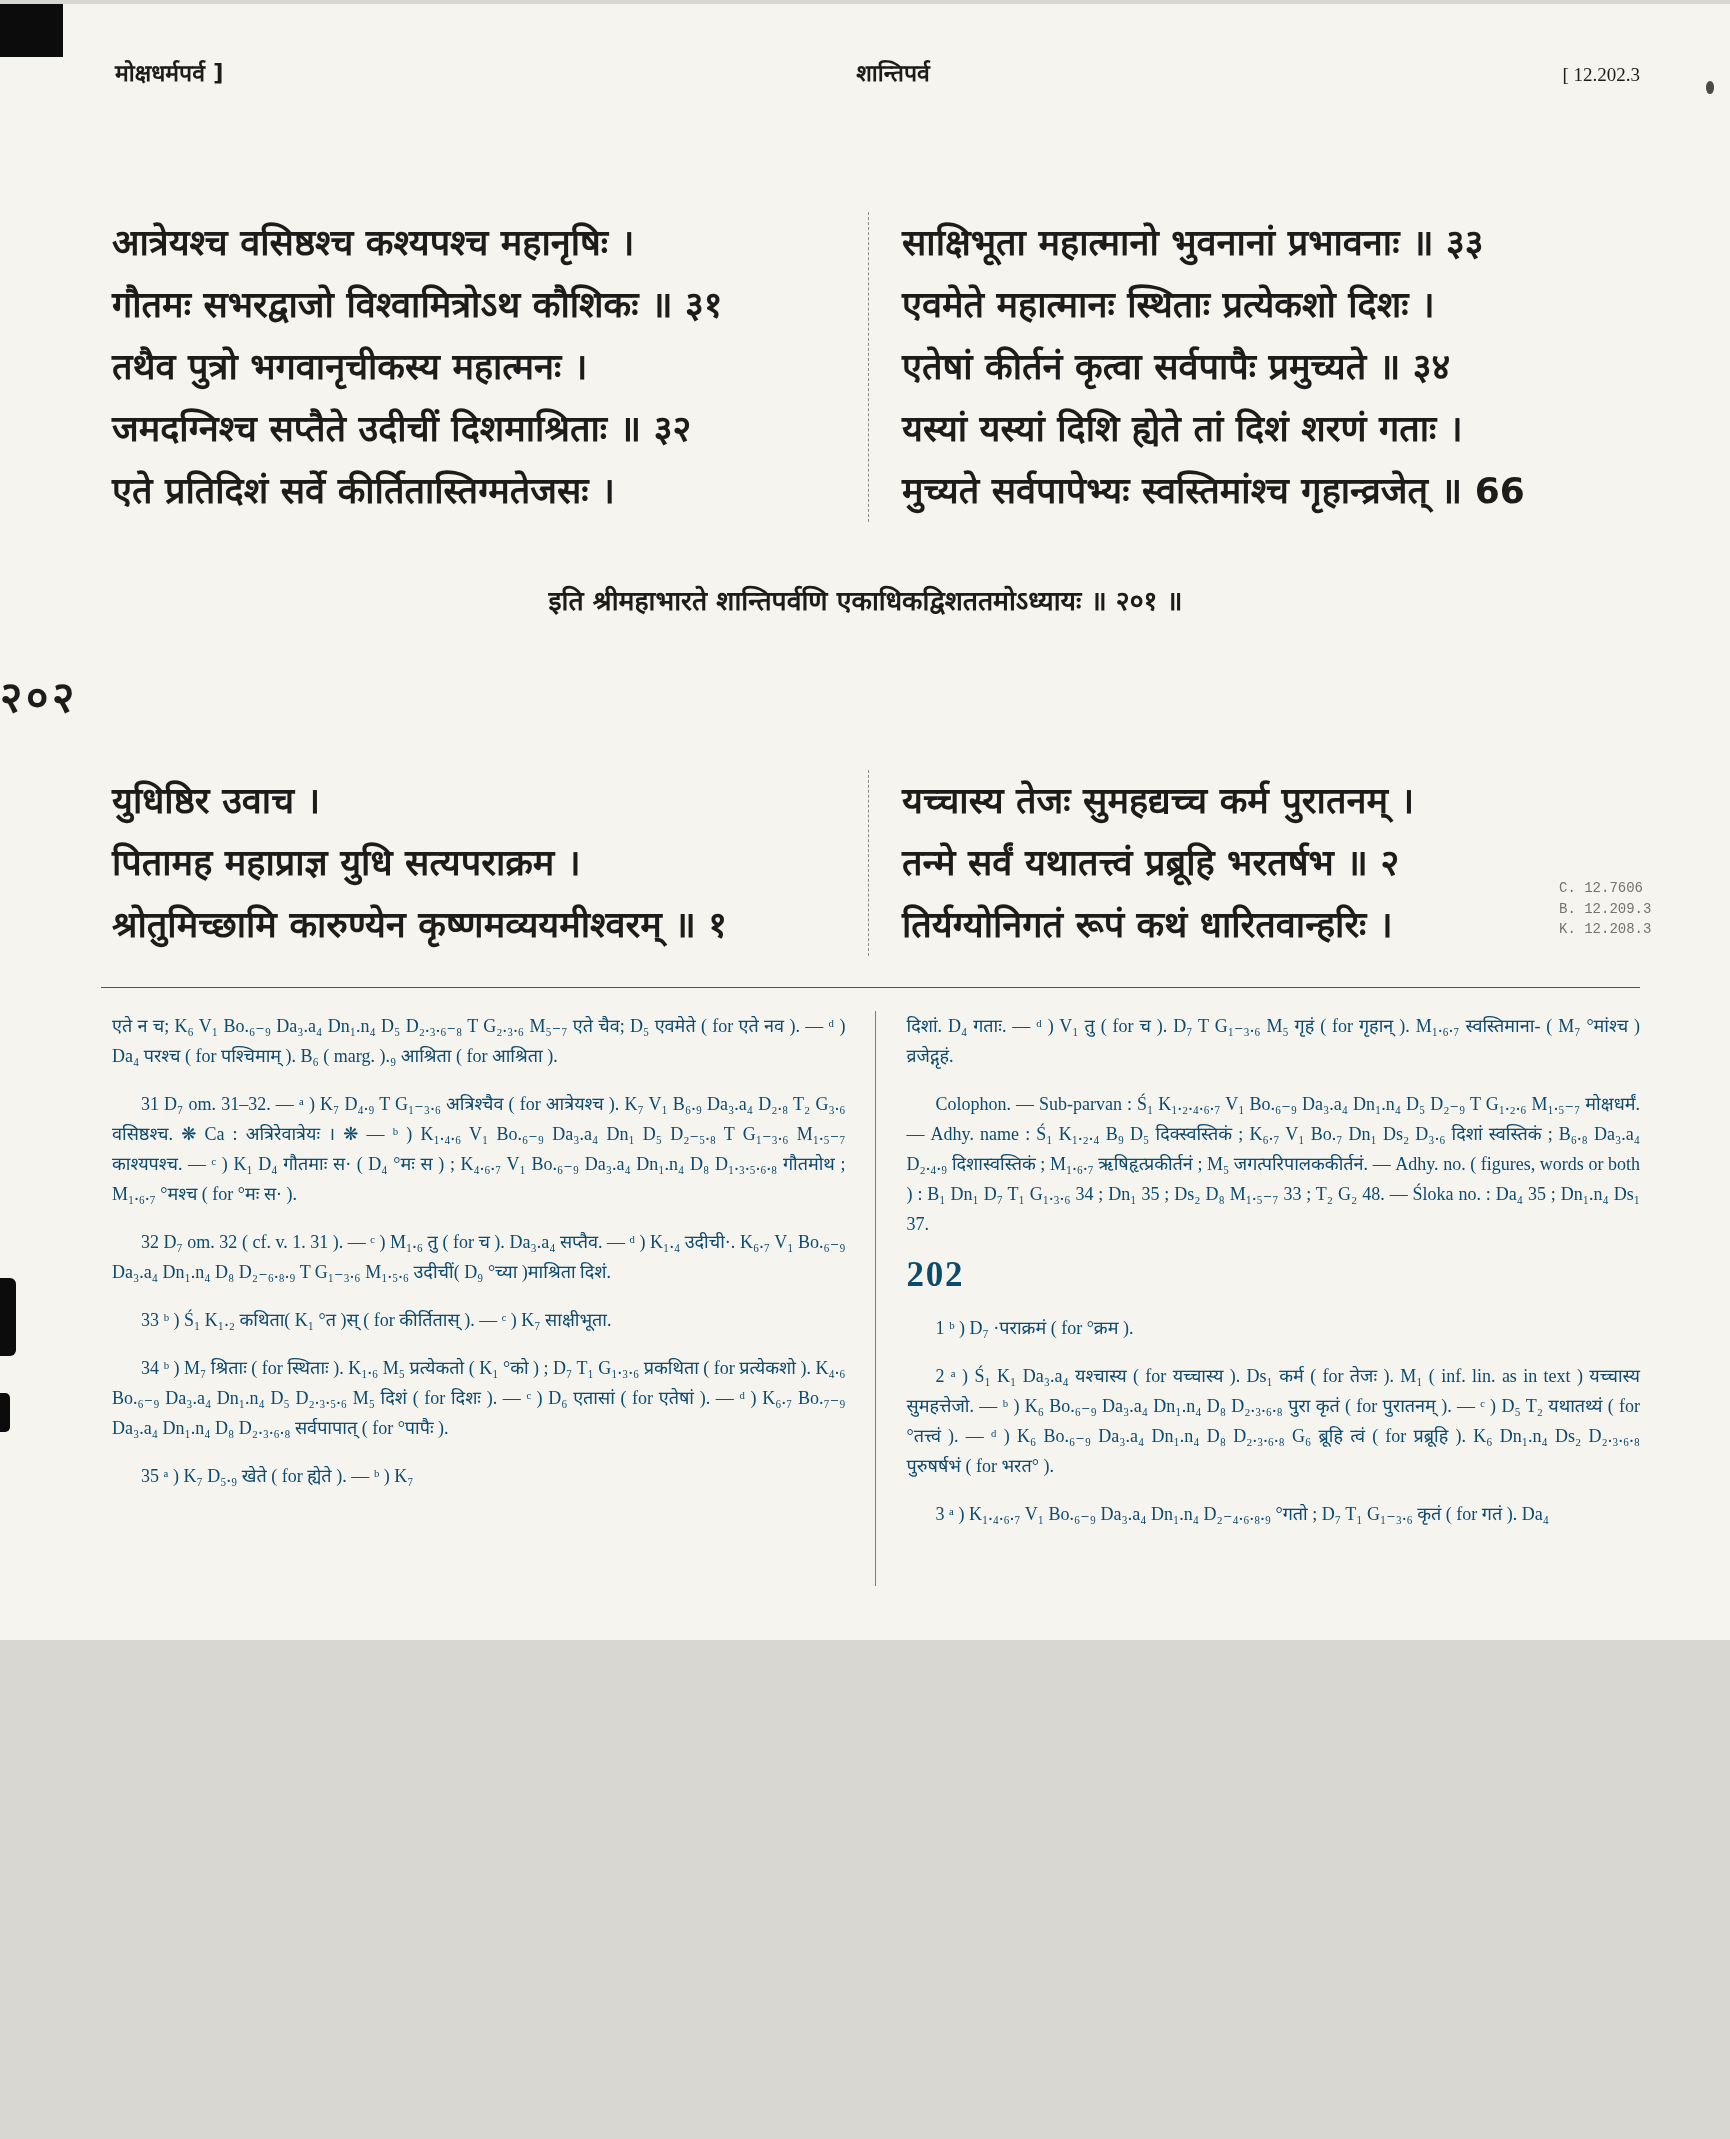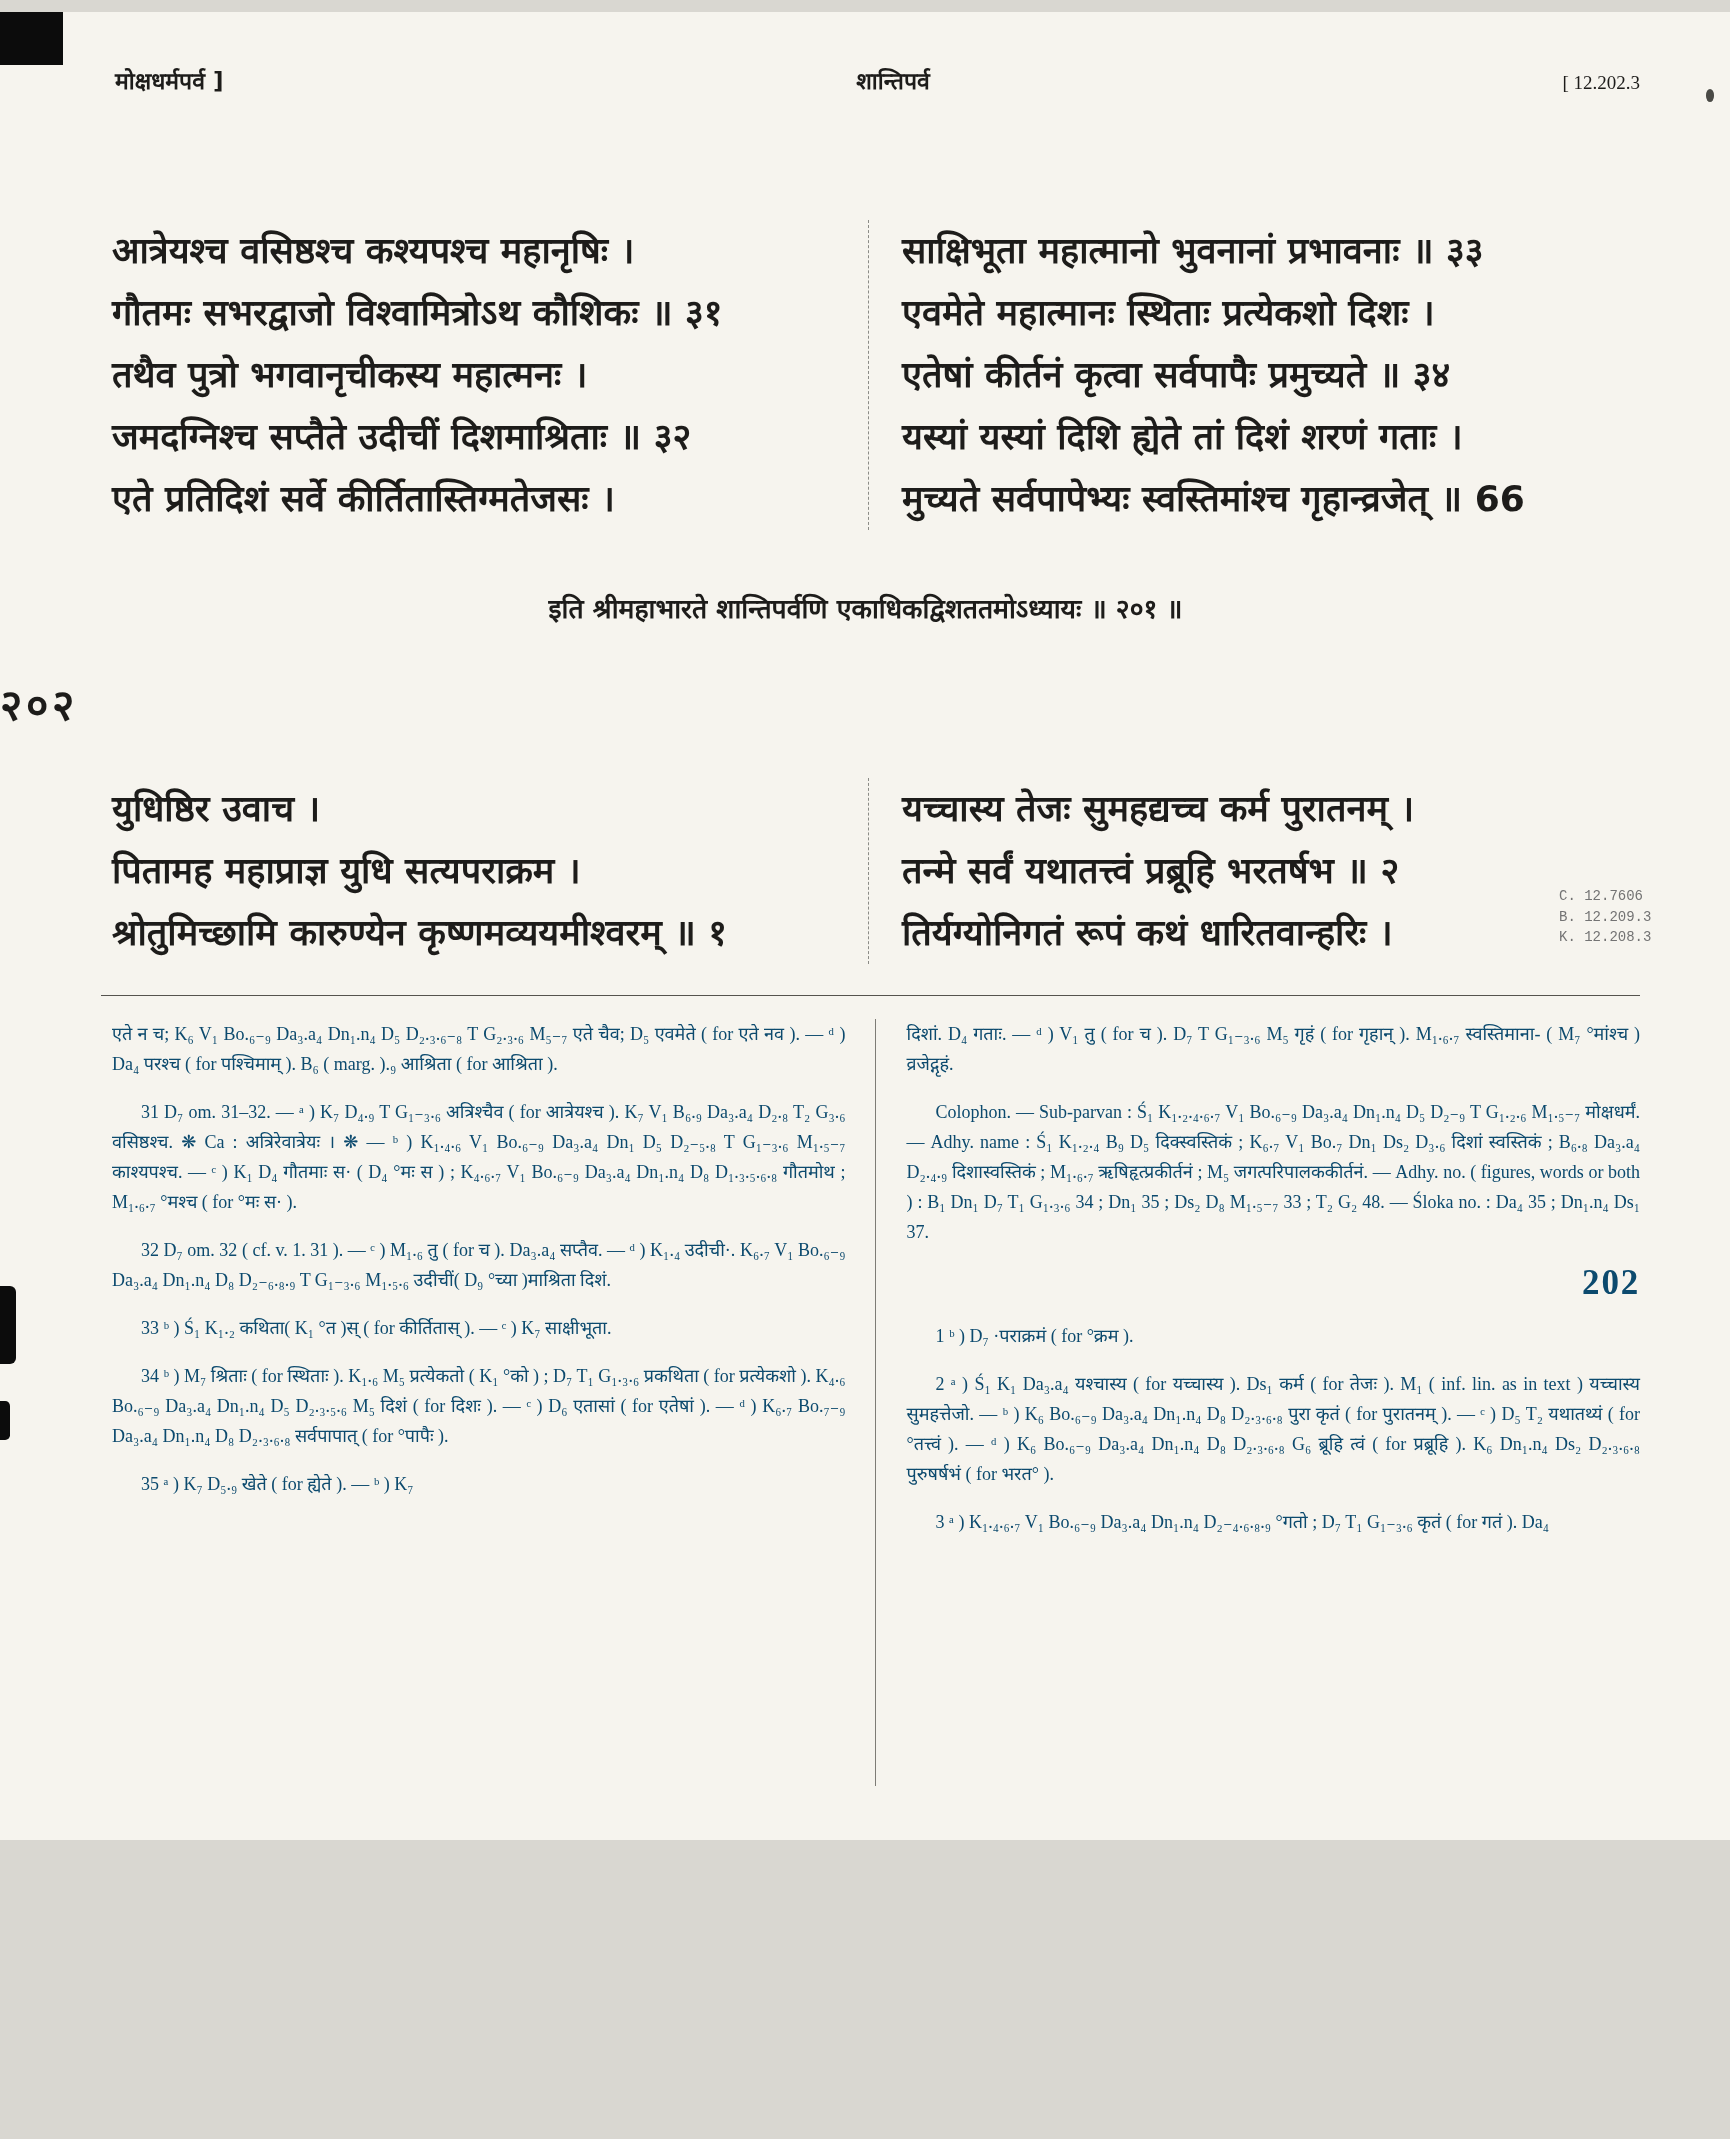--- a/index.html
+++ b/index.html
@@ -1,19 +1,19 @@
 <!DOCTYPE html>
 <html style="font-size:9.7px"><head>
 <meta charset="utf-8">
 <style>
   html,body { margin:0; padding:0; background:#d9d7d1; }
   .page {
     position:relative;
-    width:1731px; height:1828px;
-    margin:12px auto;
+    width:1731px; height:1636px;
+    margin:4px auto;
     background:#f6f4ee;
     color:#1d1c1a;
     font-family:"DejaVu Sans", sans-serif;
     overflow:hidden;
   }
   
   .artifact { position:absolute; background:#0c0c0c; }
   .artifact.corner { top:0; left:0; width:63px; height:53px; }
   .artifact.blob1 { top:1274px; left:0; width:15.7px; height:78px; border-radius:0 6px 6px 0; }
   .artifact.blob2 { top:1389px; left:0; width:9.7px; height:39px; border-radius:0 4.8px 4.8px 0; }
@@ -63,21 +63,21 @@
     font-size:18px; line-height:30px; color:#0c4a6e;
     text-align:justify;
   }
   .acol { width:50%; }
   .acol.aleft  { padding-right:29px; }
   .acol.aright { padding-left:31px; }
   .adivider { width:0; border-left:1.2px solid #7e7c76; }
   .app-para { margin:0 0 18px 0; }
   .app-para.note { text-indent:29px; }
   .app-section-num {
-    text-align:right; font-size:35px; font-weight:bold;
+    text-align:left; font-size:35px; font-weight:bold;
     font-family:"Liberation Serif", serif;
     margin:20.5px 0 23px 0; text-indent:0; letter-spacing:1.8px;
   }
 
   .page-footer {
     position:absolute; top:2090px; left:0; width:100%;
     text-align:left; font-family:"Liberation Serif", serif;
     font-size:24px; color:#20201e;
   }
 </style>

